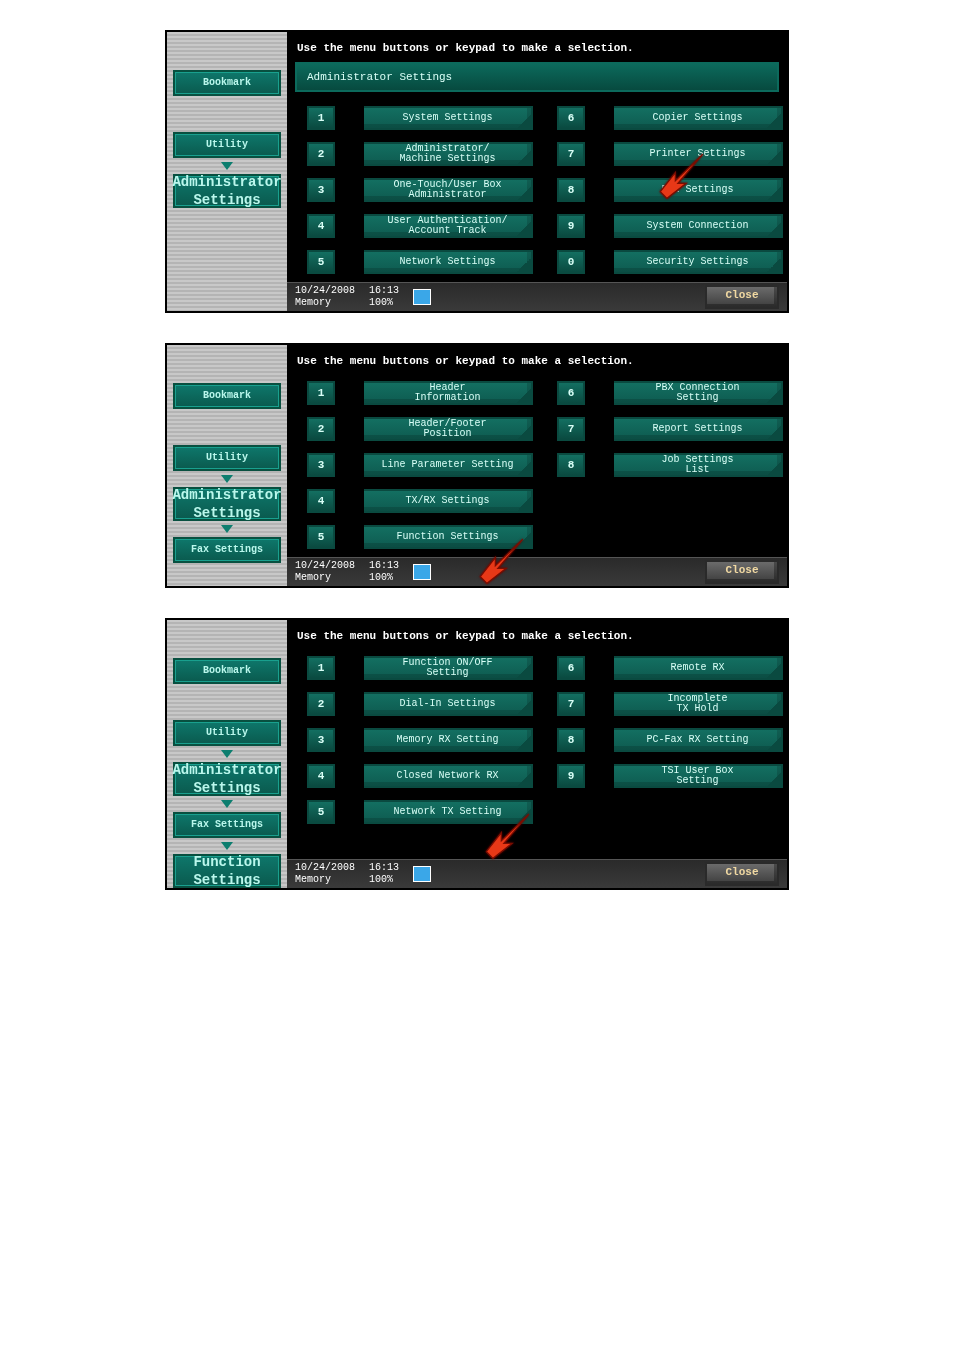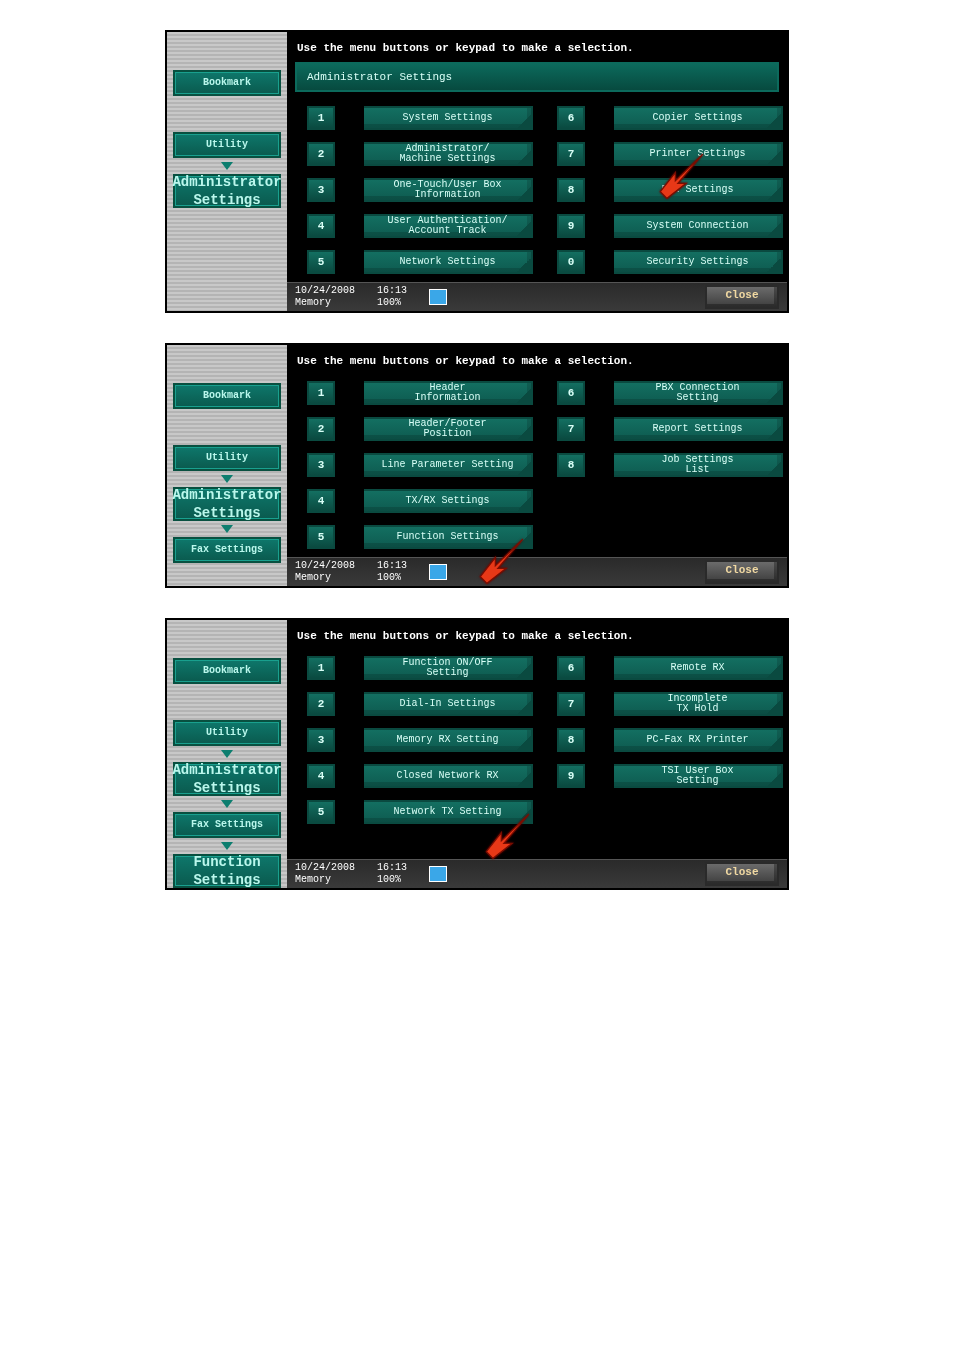--- a/index.html
+++ b/index.html
@@ -123,21 +123,21 @@
     background: linear-gradient(135deg, transparent 50%, #0a4a40 50%);
   }
   .statusbar {
     height: 28px;
     background: linear-gradient(to bottom, #2a2a2a, #3a3a3a);
     color: #fff;
     font: 10px/12px "Courier New", monospace;
     display: flex;
     align-items: center;
     padding: 0 8px;
-    gap: 22px;
+    gap: 14px;
     border-top: 1px solid #555;
   }
   .statusbar .col { display: flex; flex-direction: column; }
   .status-icon {
     width: 16px; height: 14px; background: #3aa7e8; border: 1px solid #fff;
   }
   .spacer { flex: 1; }
   .close-btn {
     width: 70px; height: 20px;
     background: linear-gradient(to bottom, #6b6b6b, #3d3d3d);
@@ -186,21 +186,21 @@
             <div class="label">Administrator/
 Machine Settings</div>
           </div>
           <div class="opt">
             <div class="num">7</div>
             <div class="label">Printer Settings</div>
           </div>
           <div class="opt">
             <div class="num">3</div>
             <div class="label">One-Touch/User Box
-Information</div>
+Administrator</div>
           </div>
           <div class="opt">
             <div class="num">8</div>
             <div class="label">Fax Settings</div>
           </div>
           <div class="opt">
             <div class="num">4</div>
             <div class="label">User Authentication/
 Account Track</div>
           </div>
@@ -346,21 +346,21 @@
             <div class="num">7</div>
             <div class="label">Incomplete
 TX Hold</div>
           </div>
           <div class="opt">
             <div class="num">3</div>
             <div class="label">Memory RX Setting</div>
           </div>
           <div class="opt">
             <div class="num">8</div>
-            <div class="label">PC-Fax RX Printer</div>
+            <div class="label">PC-Fax RX Setting</div>
           </div>
           <div class="opt">
             <div class="num">4</div>
             <div class="label">Closed Network RX</div>
           </div>
           <div class="opt">
             <div class="num">9</div>
             <div class="label">TSI User Box
 Setting</div>
           </div>

